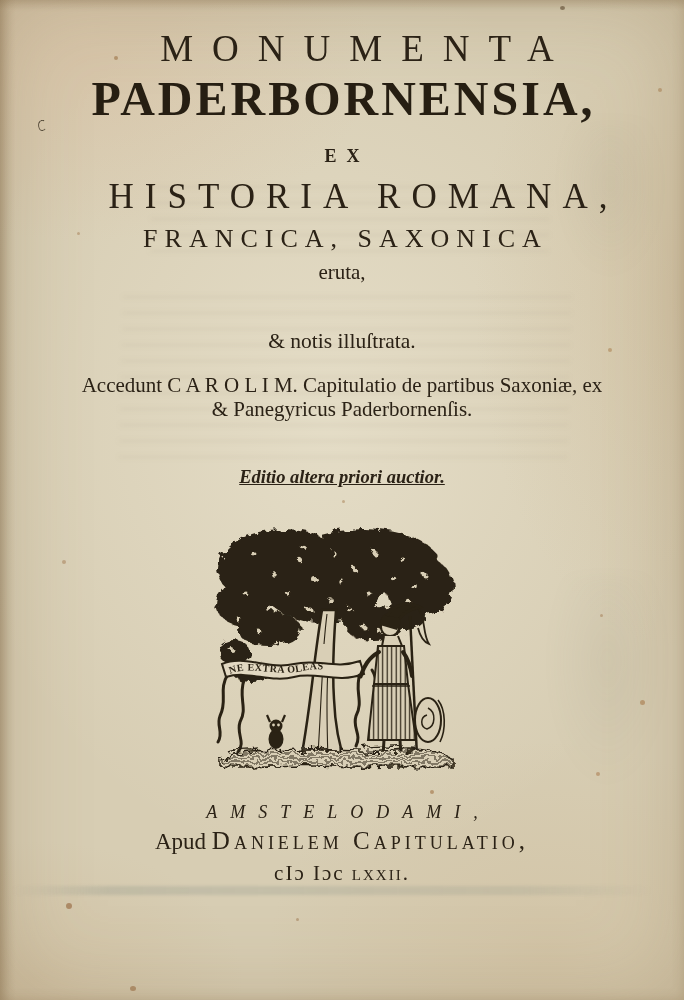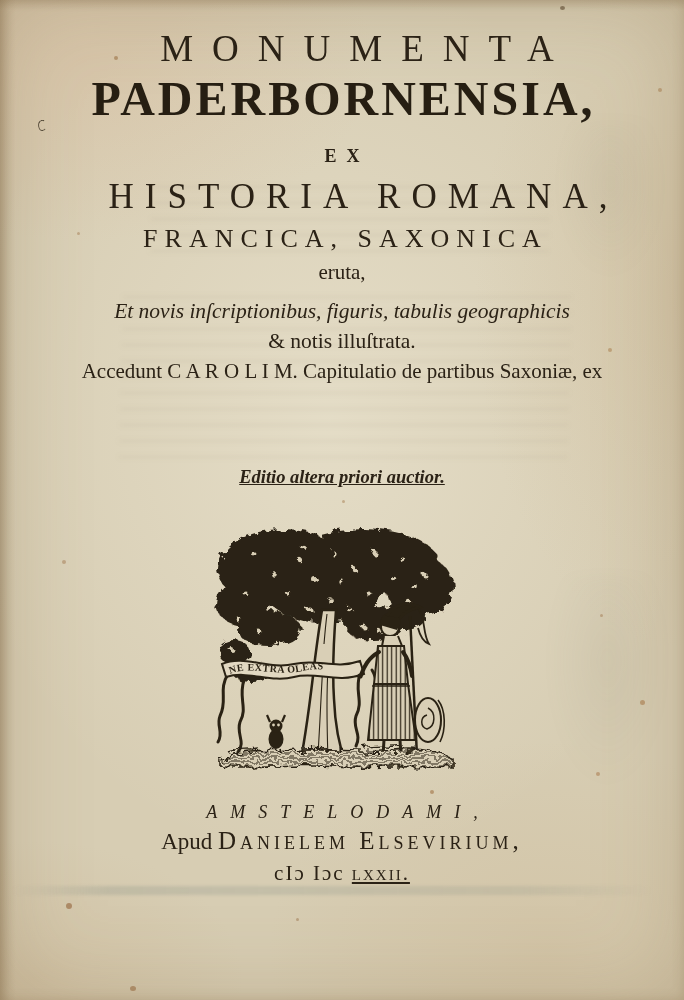--- a/index.html
+++ b/index.html
@@ -29,30 +29,30 @@
     background:radial-gradient(ellipse at 50% 40%, rgba(120,115,95,.16), transparent 70%);}
   .line{position:absolute;left:0;width:100%;text-align:center;white-space:nowrap;z-index:3;}
   .t1{top:27px;font-size:37px;letter-spacing:19px;text-indent:19px;padding-left:15px;}
   .t2{top:71px;font-size:48px;font-weight:bold;letter-spacing:3px;text-indent:3px;color:#261e12;}
   .tex{top:146px;font-size:18px;letter-spacing:10px;text-indent:10px;font-weight:bold;}
   .t3{top:177px;font-size:35px;letter-spacing:11px;text-indent:11px;padding-left:16px;}
   .t4{top:224px;font-size:26px;letter-spacing:7px;text-indent:7px;}
   .teruta{top:260px;font-size:21px;}
   .sub1{top:299px;font-size:21.5px;font-style:italic;}
   .sub2{top:329px;font-size:21.5px;}
-  .acc{position:absolute;left:0;top:359px;width:100%;text-align:center;z-index:3;
+  .acc{position:absolute;left:0;top:373px;width:100%;text-align:center;z-index:3;
        font-size:21px;line-height:24px;}
   .acc div{white-space:nowrap;}
   .editio{top:467px;font-size:18.5px;font-style:italic;font-weight:bold;text-decoration:underline;}
   .device{position:absolute;left:214px;top:524px;width:242px;height:252px;z-index:3;}
   .place{top:802px;font-size:18px;font-style:italic;letter-spacing:13px;text-indent:13px;}
   .apudline{top:827px;font-size:23px;}
   .apudline .pub{font-variant:small-caps;font-size:25px;letter-spacing:4px;}
   .yearline{top:861px;font-size:21px;letter-spacing:2px;}
-  .yearline .yr2{font-variant:small-caps;text-decoration:underline;}
+  .yearline .yr2{font-variant:small-caps;}
   .spot{position:absolute;border-radius:50%;pointer-events:none;z-index:2;}
   .inkmark{position:absolute;left:38px;top:120px;width:6px;height:9px;z-index:3;
     border:1.5px solid #3a3122;border-right-color:transparent;border-radius:60% 40% 50% 50%;
     transform:rotate(-10deg);opacity:.8;}
 </style>
 </head>
 <body>
 
 <div class="page">
 
@@ -81,25 +81,25 @@
   <div class="spot" style="left:560px;top:6px;width:5px;height:4px;background:rgba(90,70,45,.6);"></div>
   <div class="spot" style="left:342px;top:500px;width:3px;height:3px;background:rgba(150,100,50,.4);"></div>
 
   <div class="line t1">MONUMENTA</div>
   <div class="line t2">PADERBORNENSIA,</div>
   <div class="line tex">EX</div>
   <div class="line t3">HISTORIA ROMANA,</div>
   <div class="line t4">FRANCICA, SAXONICA</div>
   <div class="line teruta">eruta,</div>
 
-  <div class="line sub1">Et novis inſcriptionibus, figuris, tabulis geographicis</div>
   <div class="line sub2">&amp; notis illuſtrata.</div>
 
   <div class="acc">
     <div>Accedunt C A R O L I M. Capitulatio de partibus Saxoniæ, ex</div>
+    <div>&amp; Panegyricus Paderbornenſis.</div>
   </div>
 
   <div class="line editio">Editio altera priori auctior.</div>
 
   <div class="device">
     <svg viewBox="0 0 242 252" width="242" height="252">
       <defs>
         <filter id="rough" x="-15%" y="-15%" width="130%" height="130%">
           <feTurbulence type="fractalNoise" baseFrequency="0.11" numOctaves="3" result="n" seed="7"></feTurbulence>
           <feDisplacementMap in="SourceGraphic" in2="n" scale="11"></feDisplacementMap>
@@ -211,16 +211,16 @@
       </g>
 
       <g filter="url(#rough)">
         <path d="M6,236 C30,222 60,228 90,226 C120,224 150,230 180,226 C205,223 225,228 238,234 L238,244 C200,240 160,246 120,242 C80,238 40,246 6,242 Z" fill="url(#hatchH)" stroke="#2a2214" stroke-width="1.6"></path>
         <path d="M14,228 C24,224 34,226 44,224 M150,224 C162,220 176,224 188,221" fill="none" stroke="#2a2214" stroke-width="1.4"></path>
       </g>
     </svg>
   </div>
 
   <div class="line place">AMSTELODAMI,</div>
-  <div class="line apudline"><span>Apud </span><span class="pub">Danielem Elsevirium,</span></div>
+  <div class="line apudline"><span>Apud </span><span class="pub">Danielem Capitulatio,</span></div>
   <div class="line yearline"><span class="yr1">cIɔ Iɔc </span><span class="yr2">lxxii.</span></div>
 
 </div>
 
 </body></html>

